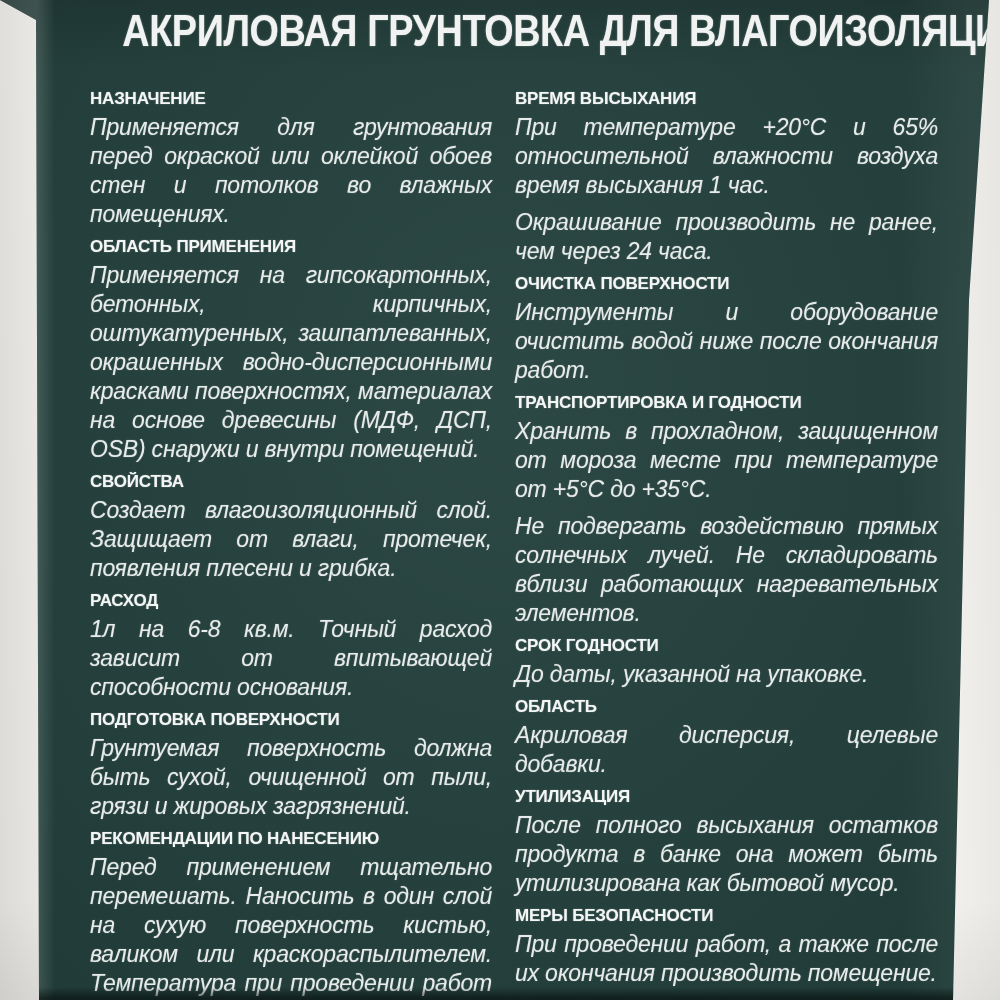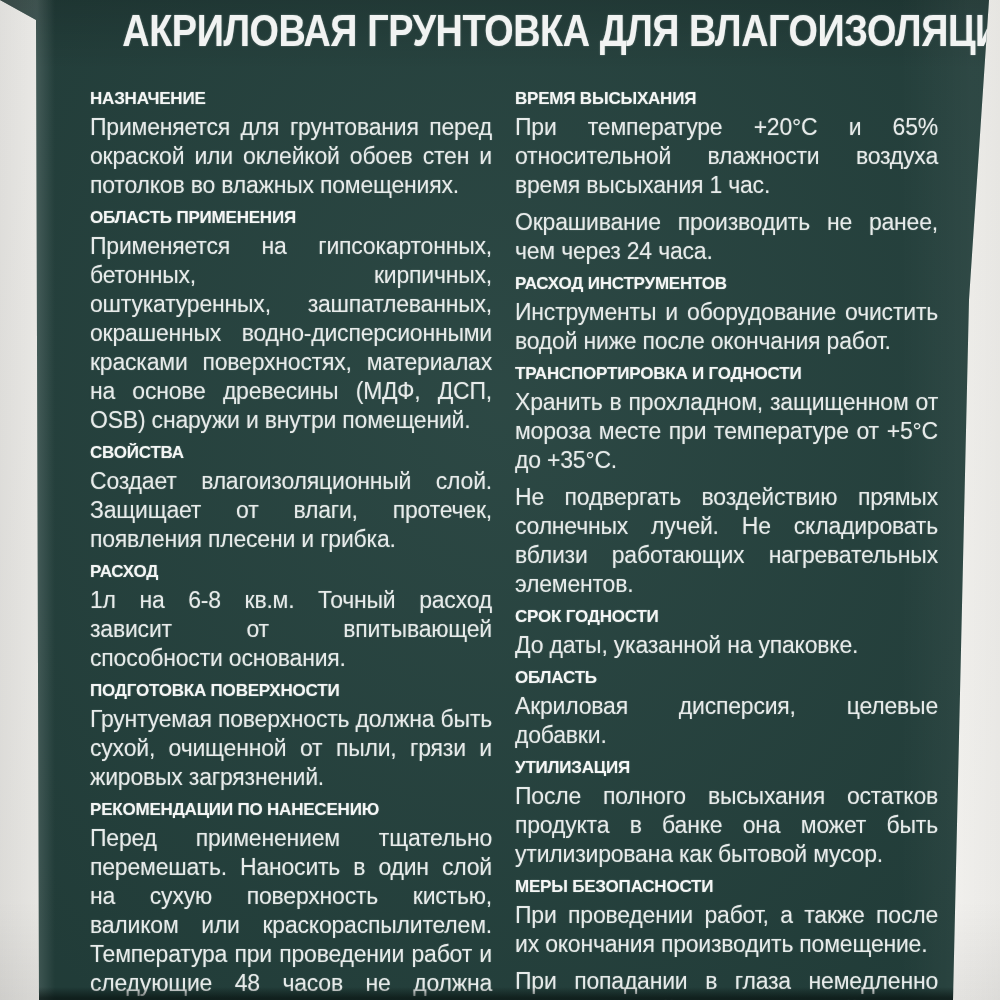--- a/index.html
+++ b/index.html
@@ -59,20 +59,21 @@
   .sec h3{
     margin:0;font-weight:700;font-size:17px;line-height:29px;
     letter-spacing:-0.2px;color:#f4f6f5;
     text-shadow:0 0 1.5px rgba(235,242,240,0.4);
   }
   .sec p{
     margin:0;font-weight:400;font-size:23px;line-height:29px;
     letter-spacing:-0.2px;color:#e7ebea;
     text-align:justify;
     text-shadow:0 0 1.5px rgba(225,234,232,0.35);
+    font-style:italic;
   }
   .sec p + p{margin-top:8px;}
 </style>
 </head>
 <body>
 
 <div class="photo">
   <div class="label-panel">
 
     <div class="title-wrap">
@@ -106,21 +107,21 @@
       </div>
     </div>
 
     <div class="col col-right">
       <div class="sec">
         <h3>ВРЕМЯ ВЫСЫХАНИЯ</h3>
         <p>При температуре +20°С и 65% относительной влажности воздуха время высыхания 1 час.</p>
         <p>Окрашивание производить не ранее, чем через 24 часа.</p>
       </div>
       <div class="sec">
-        <h3>РАСХОД ИНСТРУМЕНТОВ</h3>
+        <h3>ОЧИСТКА ПОВЕРХНОСТИ</h3>
         <p>Инструменты и оборудование очистить водой ниже после окончания работ.</p>
       </div>
       <div class="sec">
         <h3>ТРАНСПОРТИРОВКА И ГОДНОСТИ</h3>
         <p>Хранить в прохладном, защищенном от мороза месте при температуре от +5°С до +35°С.</p>
         <p>Не подвергать воздействию прямых солнечных лучей. Не складировать вблизи работающих нагревательных элементов.</p>
       </div>
       <div class="sec">
         <h3>СРОК ГОДНОСТИ</h3>
         <p>До даты, указанной на упаковке.</p>

